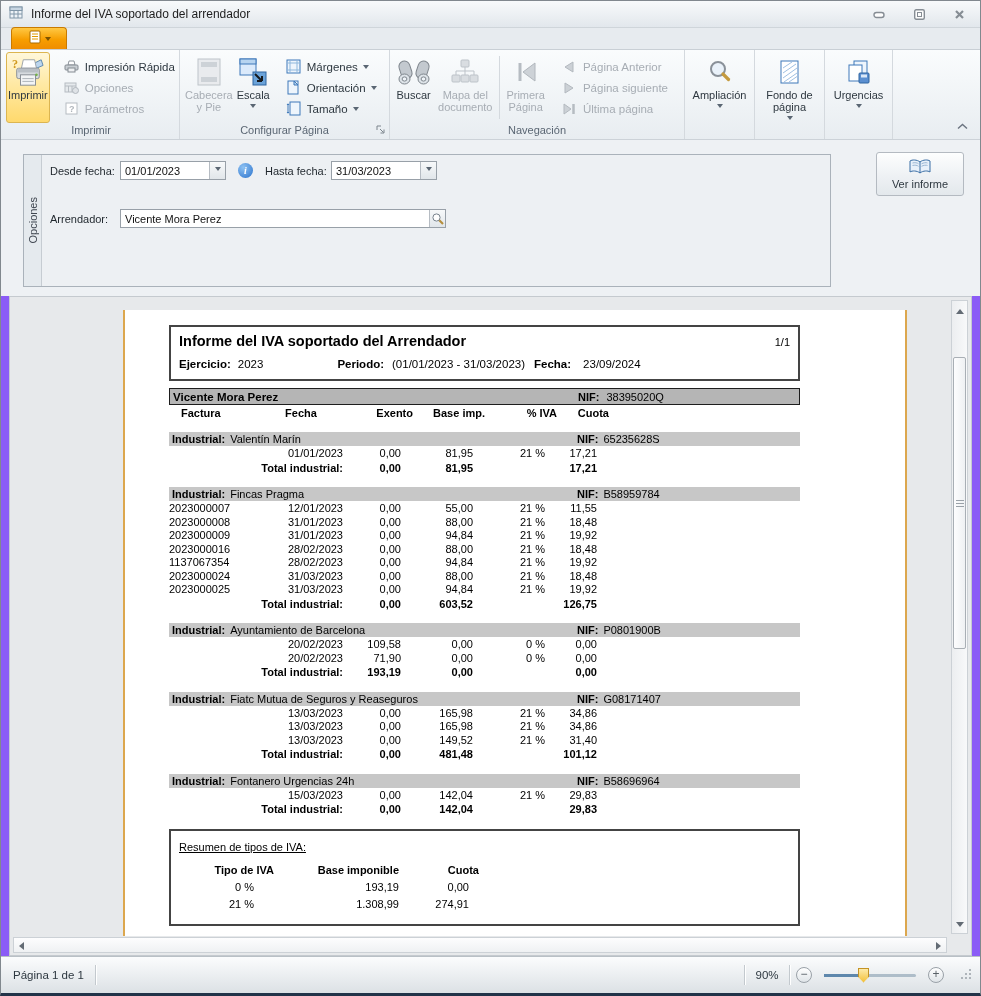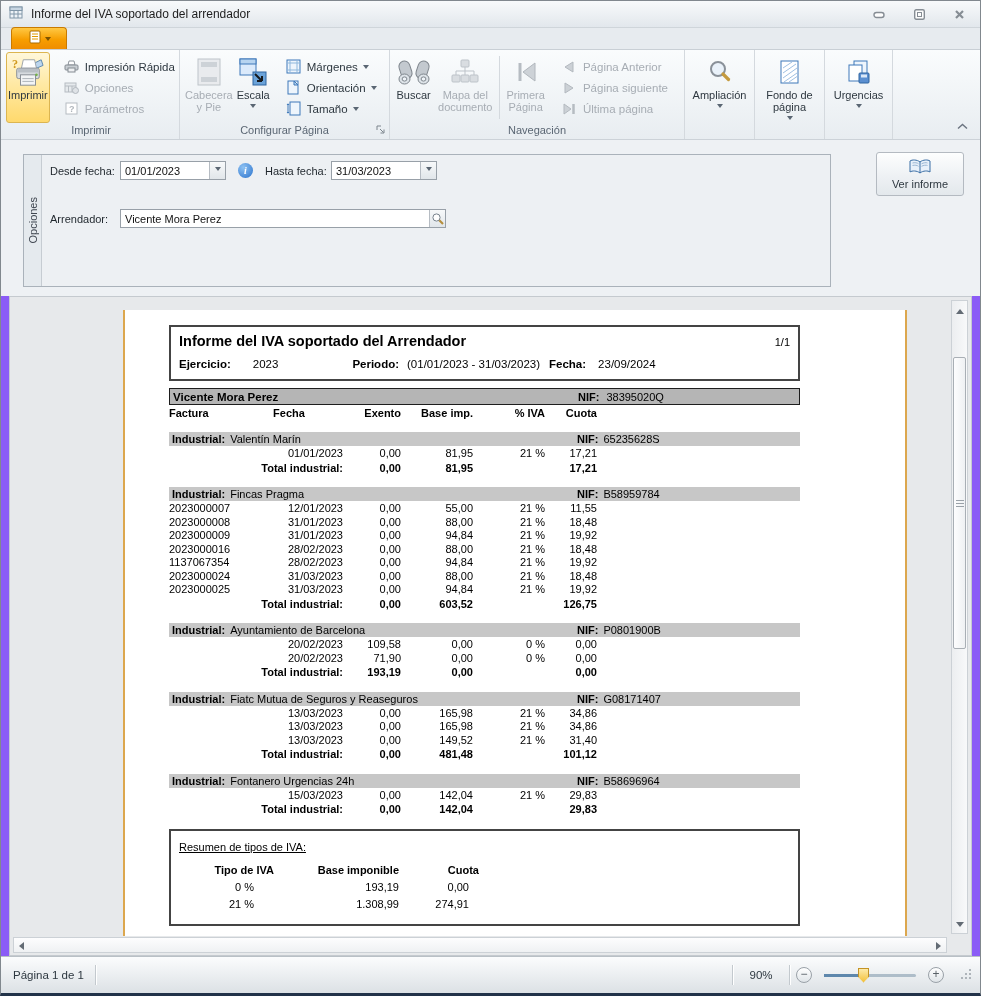--- a/index.html
+++ b/index.html
@@ -52,21 +52,21 @@
 .report{position:absolute;left:44px;top:15px;width:631px;color:#000;}
 .repbox{border:2px solid #444;padding:6px 8px 9px;margin-bottom:7px;}
 .rtitle-row{display:flex;align-items:baseline;}
 .rtitle{font-size:14.5px;font-weight:bold;flex:1;}
 .rpagenum{font-size:11px;}
 .rmeta{display:flex;font-size:11.5px;margin-top:9px;align-items:baseline;}
 .rmeta b{font-weight:bold;}
 .landbar{height:17px;background:#b5b5b5;border:1px solid #1d1d1d;display:flex;align-items:center;position:relative;font-size:11.5px;font-weight:bold;padding-left:3px;margin-bottom:2px;}
 .nifblk{position:absolute;left:408px;font-weight:normal;font-size:11px;}
 .nifblk b{font-weight:bold;margin-right:7px;}
-.colhdr{display:flex;font-weight:bold;font-size:11px;margin:1px 0 13px;}
+.colhdr{display:flex;font-weight:bold;font-size:11px;margin:1px 12px 13px;}
 .rrow{display:flex;font-size:11px;line-height:13.5px;height:13.5px;}
 .c{display:block;}
 .c0{width:66px;text-align:left;}
 .c1{width:108px;text-align:right;}
 .c2{width:58px;text-align:right;}
 .c3{width:72px;text-align:right;}
 .c4{width:72px;text-align:right;}
 .c5{width:52px;text-align:right;}
 .hc{text-align:center;}
 .tot{font-weight:bold;margin:1px 0 12px;}
@@ -89,21 +89,21 @@
 .up{border-bottom:5px solid #636b74;left:4px;top:8px;border-top:none;}
 .down{border-top:5px solid #636b74;left:4px;bottom:6px;border-bottom:none;}
 .hscroll{position:absolute;left:3px;right:24px;bottom:2px;height:16px;background:linear-gradient(#fdfdfe,#eff1f3);border:1px solid #ccd1d6;}
 .left{border-right:5px solid #636b74;left:5px;top:4px;border-left:none;}
 .right{border-left:5px solid #636b74;right:5px;top:4px;border-right:none;}
 
 .statusbar{height:37px;background:linear-gradient(#fbfcfd,#dce1e5);border-top:1px solid #b9c0c6;display:flex;align-items:center;font-size:11.5px;color:#2e3840;padding:0 8px;}
 .sbsep{width:1px;height:20px;background:#c3c9ce;box-shadow:1px 0 0 #fff;}
 .sbleft{width:86px;padding-left:4px;}
 .sbright{margin-left:auto;display:flex;align-items:center;}
-.zoomtxt{width:56px;text-align:center;}
+.zoomtxt{width:44px;text-align:center;}
 .zbtn{width:16px;height:16px;border-radius:50%;border:1px solid #9aa1a8;background:linear-gradient(#fff,#dfe4e8);color:#5a6268;font-size:12px;line-height:13px;text-align:center;margin:0 6px;}
 .track{position:relative;width:92px;height:3px;background:#aebdc9;border-radius:2px;margin:0 6px;}
 .tfill{position:absolute;left:0;top:0;height:3px;width:38px;background:#5e87ac;}
 .thumb{position:absolute;left:34px;top:-6px;width:11px;height:15px;background:linear-gradient(#fdeaa9,#f3c13b);border:1px solid #c49325;clip-path:polygon(0 0,100% 0,100% 62%,50% 100%,0 62%);}
 .grip{margin-left:10px;}
 b.inb{font-weight:bold;}
 </style>
 </head>
 <body>
 
@@ -443,21 +443,21 @@
     <div class="page">
       <div class="report">
 
         <div class="repbox">
           <div class="rtitle-row">
             <span class="rtitle">Informe del IVA soportado del Arrendador</span>
             <span class="rpagenum">1/1</span>
           </div>
           <div class="rmeta">
             <b class="inb">Ejercicio:</b>
-            <span style="margin-left:22px">2023</span>
+            <span style="margin-left:7px">2023</span>
             <b class="inb" style="margin-left:74px">Periodo:</b>
             <span style="margin-left:8px">(01/01/2023 - 31/03/2023)</span>
             <b class="inb" style="margin-left:9px">Fecha:</b>
             <span style="margin-left:12px">23/09/2024</span>
           </div>
         </div>
 
         <div class="landbar">
           <span>Vicente Mora Perez</span>
           <span class="nifblk"><b>NIF:</b><span>38395020Q</span></span>

